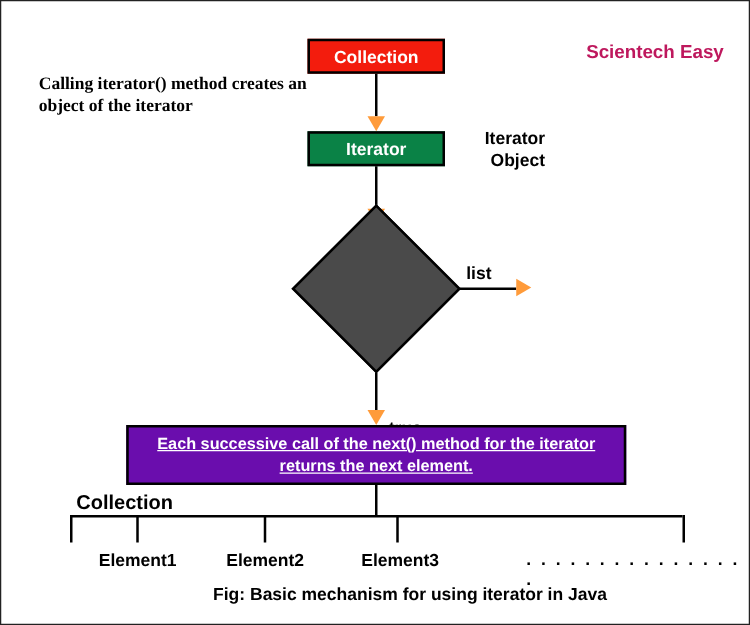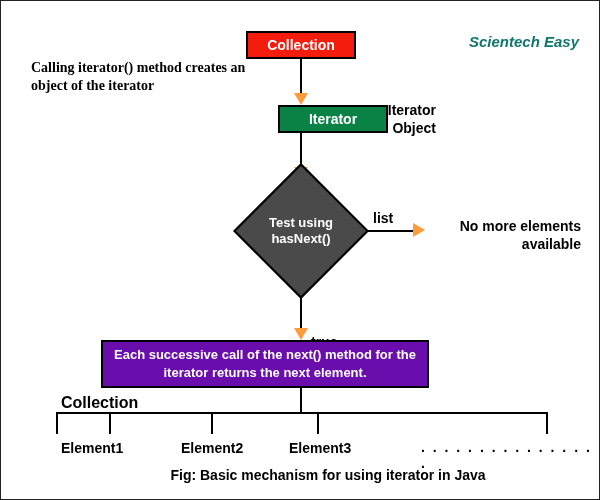--- a/index.html
+++ b/index.html
@@ -35,21 +35,21 @@
   .diamond-text {
     width: 120px;
     text-align: center;
     color: #fff;
     font-weight: bold;
     font-size: 13px;
     line-height: 1.25;
   }
   .label { font-weight: bold; color: #000; font-size: 14px; line-height: 1.3; }
   .label.small { font-size: 14px; text-align: right; }
-  .brand { color: #0f766e; font-weight: bold; font-size: 15px; font-style: italic; }
+  .brand { color: #be185d; font-weight: bold; font-size: 15px; }
   .caption { font-weight: bold; font-size: 14px; text-align: center; width: 100%; margin-left: 28px; }
   .line { background: #000; position: absolute; }
   .vline { width: 2px; }
   .hline { height: 2px; }
   .arrowhead {
     width: 0; height: 0; position: absolute;
     border-left: 7px solid transparent;
     border-right: 7px solid transparent;
     border-top: 12px solid #ff9b3a;
   }
@@ -86,53 +86,51 @@
   <div class="abs brand" style="top:32px; right:20px;">Scientech Easy</div>
 
 
   <div class="abs box red" style="top:30px; left:245px; width:110px; height:28px;">Collection</div>
 
   <div class="abs label" style="top:58px; left:30px; width:230px;font-family:Liberation Serif, serif;">Calling iterator() method creates an object of the iterator</div>
 
   <div class="line vline" style="top:58px; left:299px; height:34px;"></div>
   <div class="arrowhead" style="top:92px; left:293px;"></div>
 
-  <div class="abs box green" style="top:104px; left:245px; width:110px; height:28px;margin-left:32px;">Iterator</div>
+  <div class="abs box green" style="top:104px; left:245px; width:110px; height:28px;">Iterator</div>
 
   <div class="abs label small" style="top:100px; left:365px; width:70px;">Iterator Object</div>
 
   <div class="line vline" style="top:132px; left:299px; height:34px;"></div>
   <div class="arrowhead" style="top:166px; left:293px;"></div>
 
   <div class="abs diamond" style="top:182px; left:252px;"></div>
-  <div class="abs diamond-text" style="top:214px; left:240px;">Test using hasNext()</div>
 
   <div class="line hline" style="top:229px; left:367px; width:45px;"></div>
   <div class="arrowhead right" style="top:222px; left:412px;"></div>
   <div class="abs label small" style="top:208px; left:372px;">list</div>
-  <div class="abs label small" style="top:216px; left:430px; width:150px;">No more elements available</div>
 
   <div class="line vline" style="top:297px; left:299px; height:30px;"></div>
   <div class="arrowhead" style="top:327px; left:293px;"></div>
   <div class="abs label small" style="top:298px; left:310px;margin-top:34px;">true</div>
 
-  <div class="abs box purple" style="top:339px; left:100px; width:328px; height:48px; font-size:13px;">Each successive call of the next() method for the iterator returns the next element.</div>
+  <div class="abs box purple" style="top:339px; left:100px; width:400px; height:48px; font-size:13px;text-decoration:underline;">Each successive call of the next() method for the iterator returns the next element.</div>
 
   <div class="abs label" style="top:392px; left:60px; font-size:16px;">Collection</div>
 
   <div class="line vline" style="top:387px; left:299px; height:24px;"></div>
 
   <div class="line hline" style="top:411px; left:55px; width:490px;"></div>
 
   <div class="line vline" style="top:411px; left:55px; height:22px;"></div>
   <div class="line vline" style="top:411px; left:108px; height:22px;"></div>
   <div class="line vline" style="top:411px; left:210px; height:22px;"></div>
   <div class="line vline" style="top:411px; left:316px; height:22px;"></div>
   <div class="line vline" style="top:411px; left:545px; height:22px;"></div>
 
-  <div class="abs label small" style="top:438px; left:60px;">Element1</div>
+  <div class="abs label small" style="top:438px; left:78px;">Element1</div>
   <div class="abs label small" style="top:438px; left:180px;">Element2</div>
   <div class="abs label small" style="top:438px; left:288px;">Element3</div>
   <div class="abs dots" style="top:438px; left:420px;">. . . . . . . . . . . . . . . .</div>
 
   <div class="abs caption" style="top:466px; left:0;">Fig: Basic mechanism for using iterator in Java</div>
 
 </div>
 
 </body></html>

